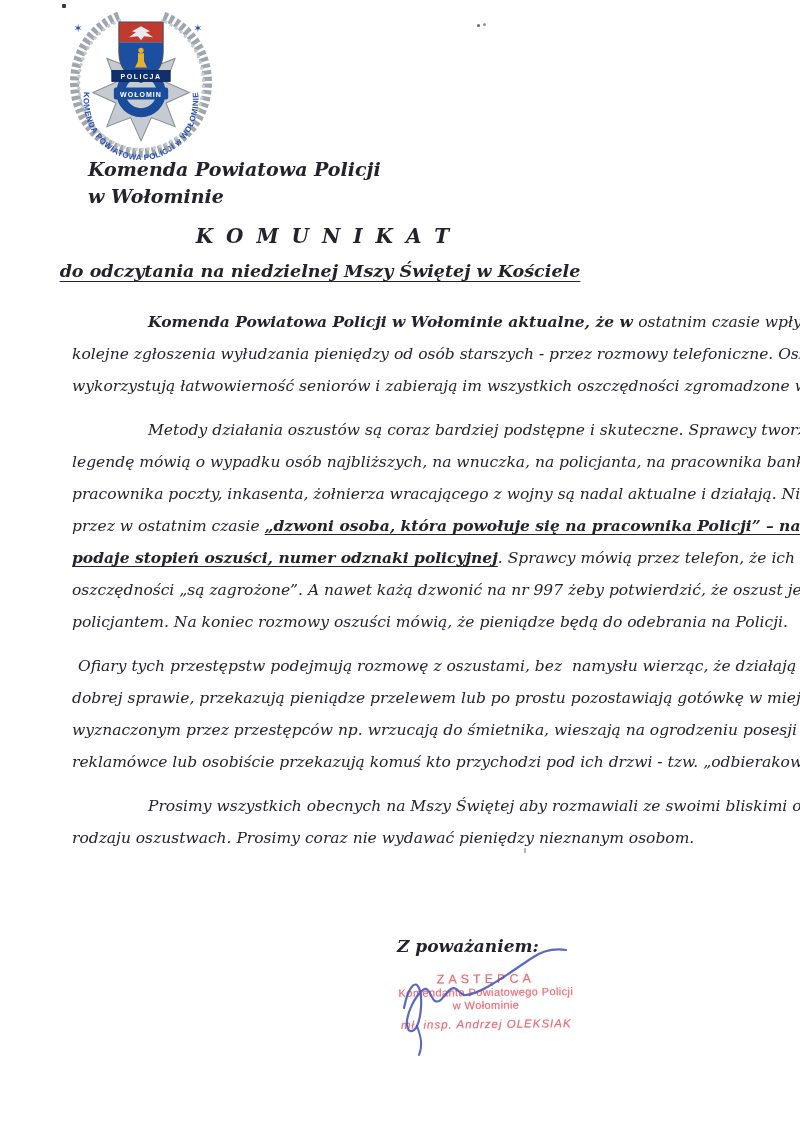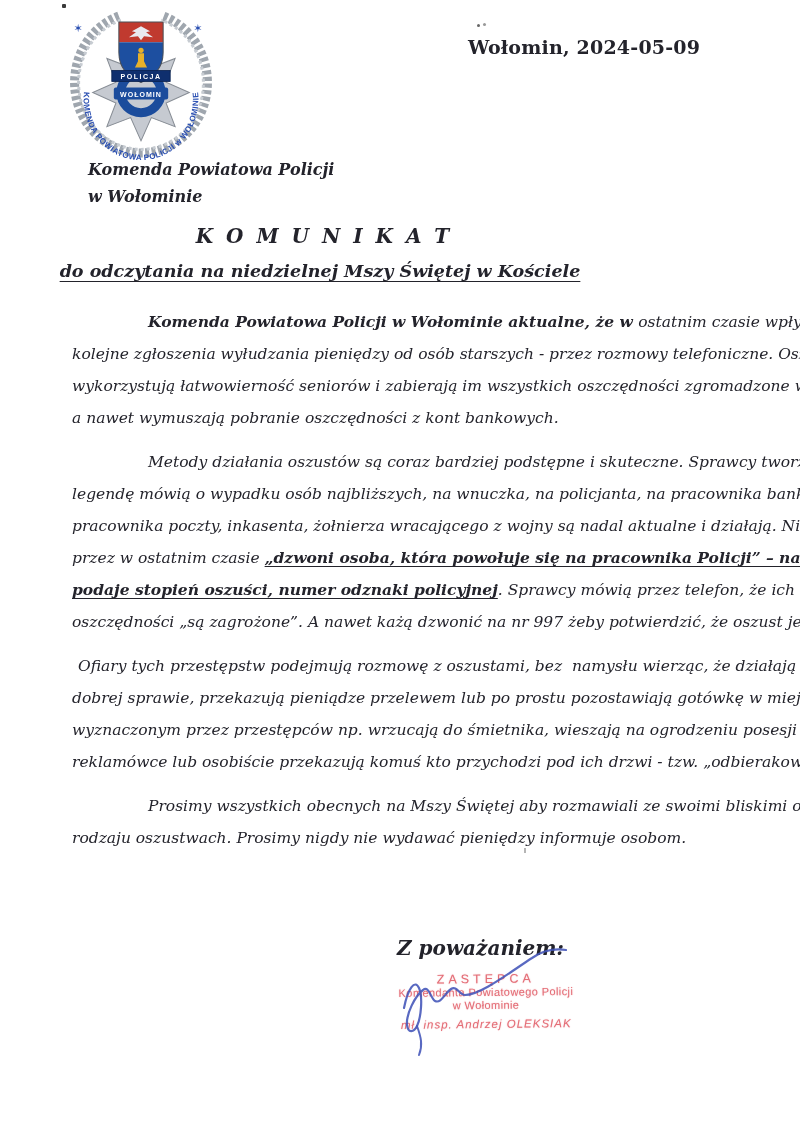--- a/index.html
+++ b/index.html
@@ -8,37 +8,37 @@
     background:#ffffff;overflow:hidden;
     font-family:"DejaVu Serif","Liberation Serif",serif;
     color:#23232b;
   }
   
   .logo{position:absolute;left:64px;top:4px;width:154px;height:156px;}
   .date-line{position:absolute;left:468px;top:36px;font-weight:700;font-size:19px;letter-spacing:.2px;}
   .date-speck{position:absolute;left:477px;top:24px;width:3px;height:3px;background:#666;border-radius:50%;box-shadow:6px -1px 0 0 #999;}
   .corner-speck{position:absolute;left:62px;top:4px;width:4px;height:4px;background:#3a3a3a;border-radius:1px;}
   .mid-speck{position:absolute;left:524px;top:848px;width:2px;height:5px;background:#b5b5b5;}
-  .sender{position:absolute;left:88px;top:156px;font-style:italic;font-weight:700;font-size:16px;line-height:27px;}
+  .sender{position:absolute;left:88px;top:156px;font-style:italic;font-weight:700;font-size:19px;line-height:27px;}
   
   .title{position:absolute;left:0;top:224px;width:648px;text-align:center;
     font-style:italic;font-weight:700;font-size:20px;letter-spacing:3px;}
   .subtitle{position:absolute;left:0;top:261px;width:640px;text-align:center;
     font-style:italic;font-weight:700;font-size:17.5px;text-decoration:underline;text-underline-offset:4px;}
   
   .body-text{position:absolute;left:72px;top:306px;width:700px;
     font-style:italic;font-size:15.5px;line-height:32px;}
   .para{margin:0 0 12px 0;}
   .tline{white-space:pre;height:32px;}
   .ind-tab{text-indent:76px;}
   .ind-small{text-indent:6px;}
   .seg-b{font-weight:700;}
   .seg-bu{font-weight:700;text-decoration:underline;text-underline-offset:3px;}
   
-  .salutation{position:absolute;left:397px;top:936px;font-style:italic;font-weight:700;font-size:20px;}
+  .salutation{position:absolute;left:397px;top:936px;font-style:italic;font-weight:700;font-size:17px;}
   .stamp{position:absolute;left:352px;top:972px;width:268px;text-align:center;
     font-family:"Liberation Sans",sans-serif;color:#e2626c;opacity:.92;
     transform:rotate(-.6deg);text-shadow:0 0 1.2px rgba(226,98,108,.55);}
   .stamp-l1{font-size:12.5px;letter-spacing:4px;}
   .stamp-l2,.stamp-l3{font-size:11px;letter-spacing:.4px;line-height:12.5px;}
   .stamp-l4{font-size:11.5px;font-style:italic;letter-spacing:1px;margin-top:7px;}
   .signature{position:absolute;left:386px;top:944px;width:192px;height:114px;z-index:3;}
 </style>
 </head>
 <body>
@@ -72,54 +72,53 @@
 
     <rect x="48" y="83" width="54" height="12" rx="2" fill="#1b4c9c"></rect>
     <text x="75" y="92" text-anchor="middle" font-size="7" font-weight="bold" letter-spacing="1" fill="#ffffff" font-family="Liberation Sans, sans-serif">WOŁOMIN</text>
 
     <path id="ringTextPath" d="M19,84 A57,60 0 1 0 131,84" fill="none"></path>
     <text font-size="8" font-weight="bold" fill="#2a4fb2" letter-spacing=".4" font-family="Liberation Sans, sans-serif">
       <textPath href="#ringTextPath" startOffset="50%" text-anchor="middle">KOMENDA POWIATOWA POLICJI w WOŁOMINIE</textPath>
     </text>
   </svg>
 
-  <div class="date-line">Wołomin, 2024-05-09</div>
 
   <div class="sender">
     <div>Komenda Powiatowa Policji</div>
     <div>w Wołominie</div>
   </div>
 
   <div class="title">K O M U N I K A T</div>
   <div class="subtitle">do odczytania na niedzielnej Mszy Świętej w Kościele</div>
 
   <div class="body-text">
       <div class="para">
         <div class="tline ind-tab"><span class="seg-b">Komenda Powiatowa Policji w Wołominie aktualne, że w </span><span class="seg">ostatnim czasie wpływają</span></div>
         <div class="tline"><span class="seg">kolejne zgłoszenia wyłudzania pieniędzy od osób starszych - przez rozmowy telefoniczne. Oszuści</span></div>
         <div class="tline"><span class="seg">wykorzystują łatwowierność seniorów i zabierają im wszystkich oszczędności zgromadzone w domu</span></div>
-        <div class="tline"><span class="seg">a nawet wymuszają pobranie oszczędności z kont bankowych.</span></div>
       </div>
       <div class="para">
         <div class="tline ind-tab"><span class="seg">Metody działania oszustów są coraz bardziej podstępne i skuteczne. Sprawcy tworząc</span></div>
         <div class="tline"><span class="seg">legendę mówią o wypadku osób najbliższych, na wnuczka, na policjanta, na pracownika banku,</span></div>
         <div class="tline"><span class="seg">pracownika poczty, inkasenta, żołnierza wracającego z wojny są nadal aktualne i działają. Niemal</span></div>
         <div class="tline"><span class="seg">przez w ostatnim czasie </span><span class="seg-bu">„dzwoni osoba, która powołuje się na pracownika Policji” – nawet</span></div>
         <div class="tline"><span class="seg-bu">podaje stopień oszuści, numer odznaki policyjnej</span><span class="seg">. Sprawcy mówią przez telefon, że ich</span></div>
         <div class="tline"><span class="seg">oszczędności „są zagrożone”. A nawet każą dzwonić na nr 997 żeby potwierdzić, że oszust jest</span></div>
+        <div class="tline"><span class="seg">policjantem. Na koniec rozmowy oszuści mówią, że pieniądze będą do odebrania na Policji.</span></div>
       </div>
       <div class="para">
         <div class="tline ind-small"><span class="seg">Ofiary tych przestępstw podejmują rozmowę z oszustami, bez  namysłu wierząc, że działają w</span></div>
         <div class="tline"><span class="seg">dobrej sprawie, przekazują pieniądze przelewem lub po prostu pozostawiają gotówkę w miejscu</span></div>
         <div class="tline"><span class="seg">wyznaczonym przez przestępców np. wrzucają do śmietnika, wieszają na ogrodzeniu posesji w</span></div>
         <div class="tline"><span class="seg">reklamówce lub osobiście przekazują komuś kto przychodzi pod ich drzwi - tzw. „odbierakowi”.</span></div>
       </div>
       <div class="para">
         <div class="tline ind-tab"><span class="seg">Prosimy wszystkich obecnych na Mszy Świętej aby rozmawiali ze swoimi bliskimi o tego</span></div>
-        <div class="tline"><span class="seg">rodzaju oszustwach. Prosimy nigdy nie wydawać pieniędzy informuje osobom.</span></div>
+        <div class="tline"><span class="seg">rodzaju oszustwach. Prosimy coraz nie wydawać pieniędzy nieznanym osobom.</span></div>
       </div>
     </div>
 
   <div class="salutation">Z poważaniem:</div>
 
   <div class="stamp">
     <div class="stamp-l1">ZASTĘPCA</div>
     <div class="stamp-l2">Komendanta Powiatowego Policji</div>
     <div class="stamp-l3">w Wołominie</div>
     <div class="stamp-l4">mł. insp. Andrzej OLEKSIAK</div>

